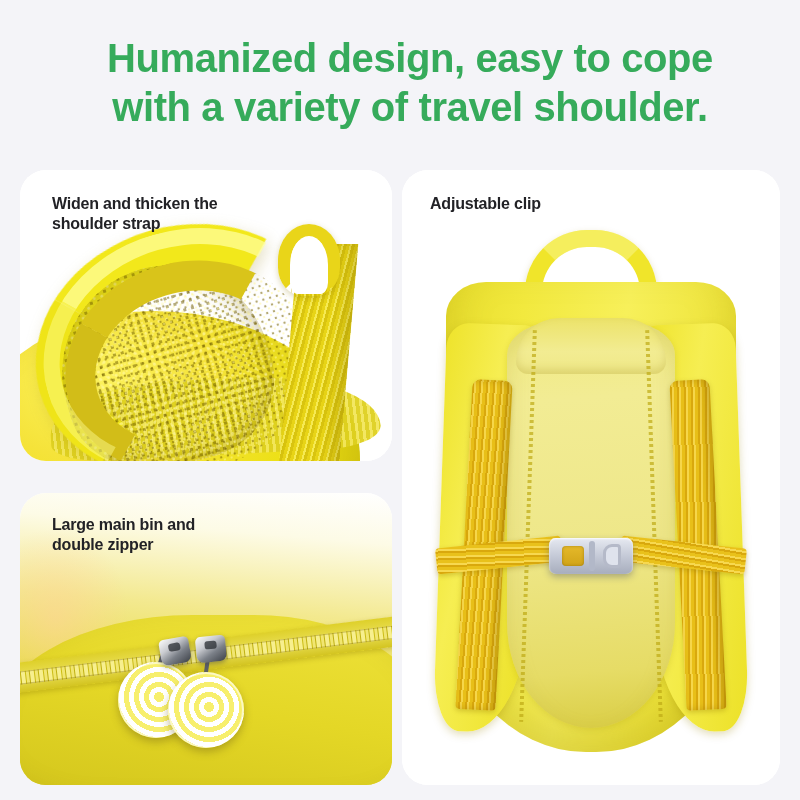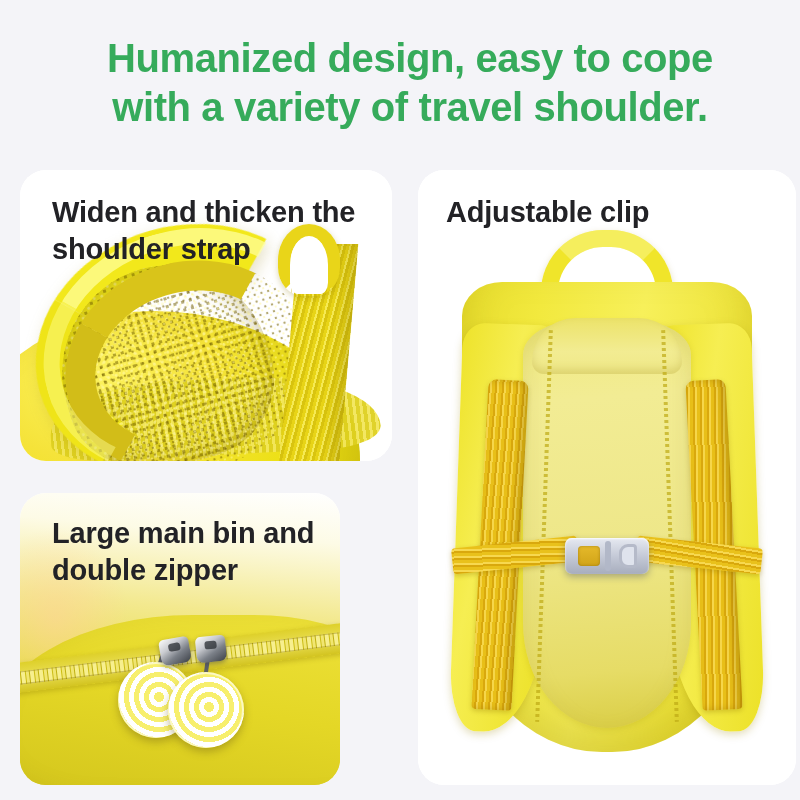--- a/index.html
+++ b/index.html
@@ -32,28 +32,28 @@
   .headline .hl-line { display: block; white-space: nowrap; padding-left: 20px; }
 
   
   .card {
     position: absolute;
     background: #ffffff;
     border-radius: 26px;
     overflow: hidden;
   }
   .card-strap  { left: 20px;  top: 170px; width: 372px; height: 291px; }
-  .card-zipper { left: 20px;  top: 493px; width: 320px; height: 292px; }
-  .card-clip   { left: 418px; top: 170px; width: 378px; height: 615px; }
+  .card-zipper { left: 20px;  top: 493px; width: 372px; height: 292px; }
+  .card-clip   { left: 402px; top: 170px; width: 378px; height: 615px; }
 
   .card-title {
     position: absolute;
     z-index: 20;
     color: #222226;
-    font-size: 29px;
+    font-size: 16px;
     font-weight: bold;
     line-height: 1.28;
     letter-spacing: -0.2px;
     white-space: pre-line;
   }
   .card-strap  .card-title { left: 32px; top: 24px; }
   .card-zipper .card-title { left: 32px; top: 22px; }
   .card-clip   .card-title { left: 28px; top: 24px; }
 
   .photo { position: absolute; inset: 0; z-index: 5; }

